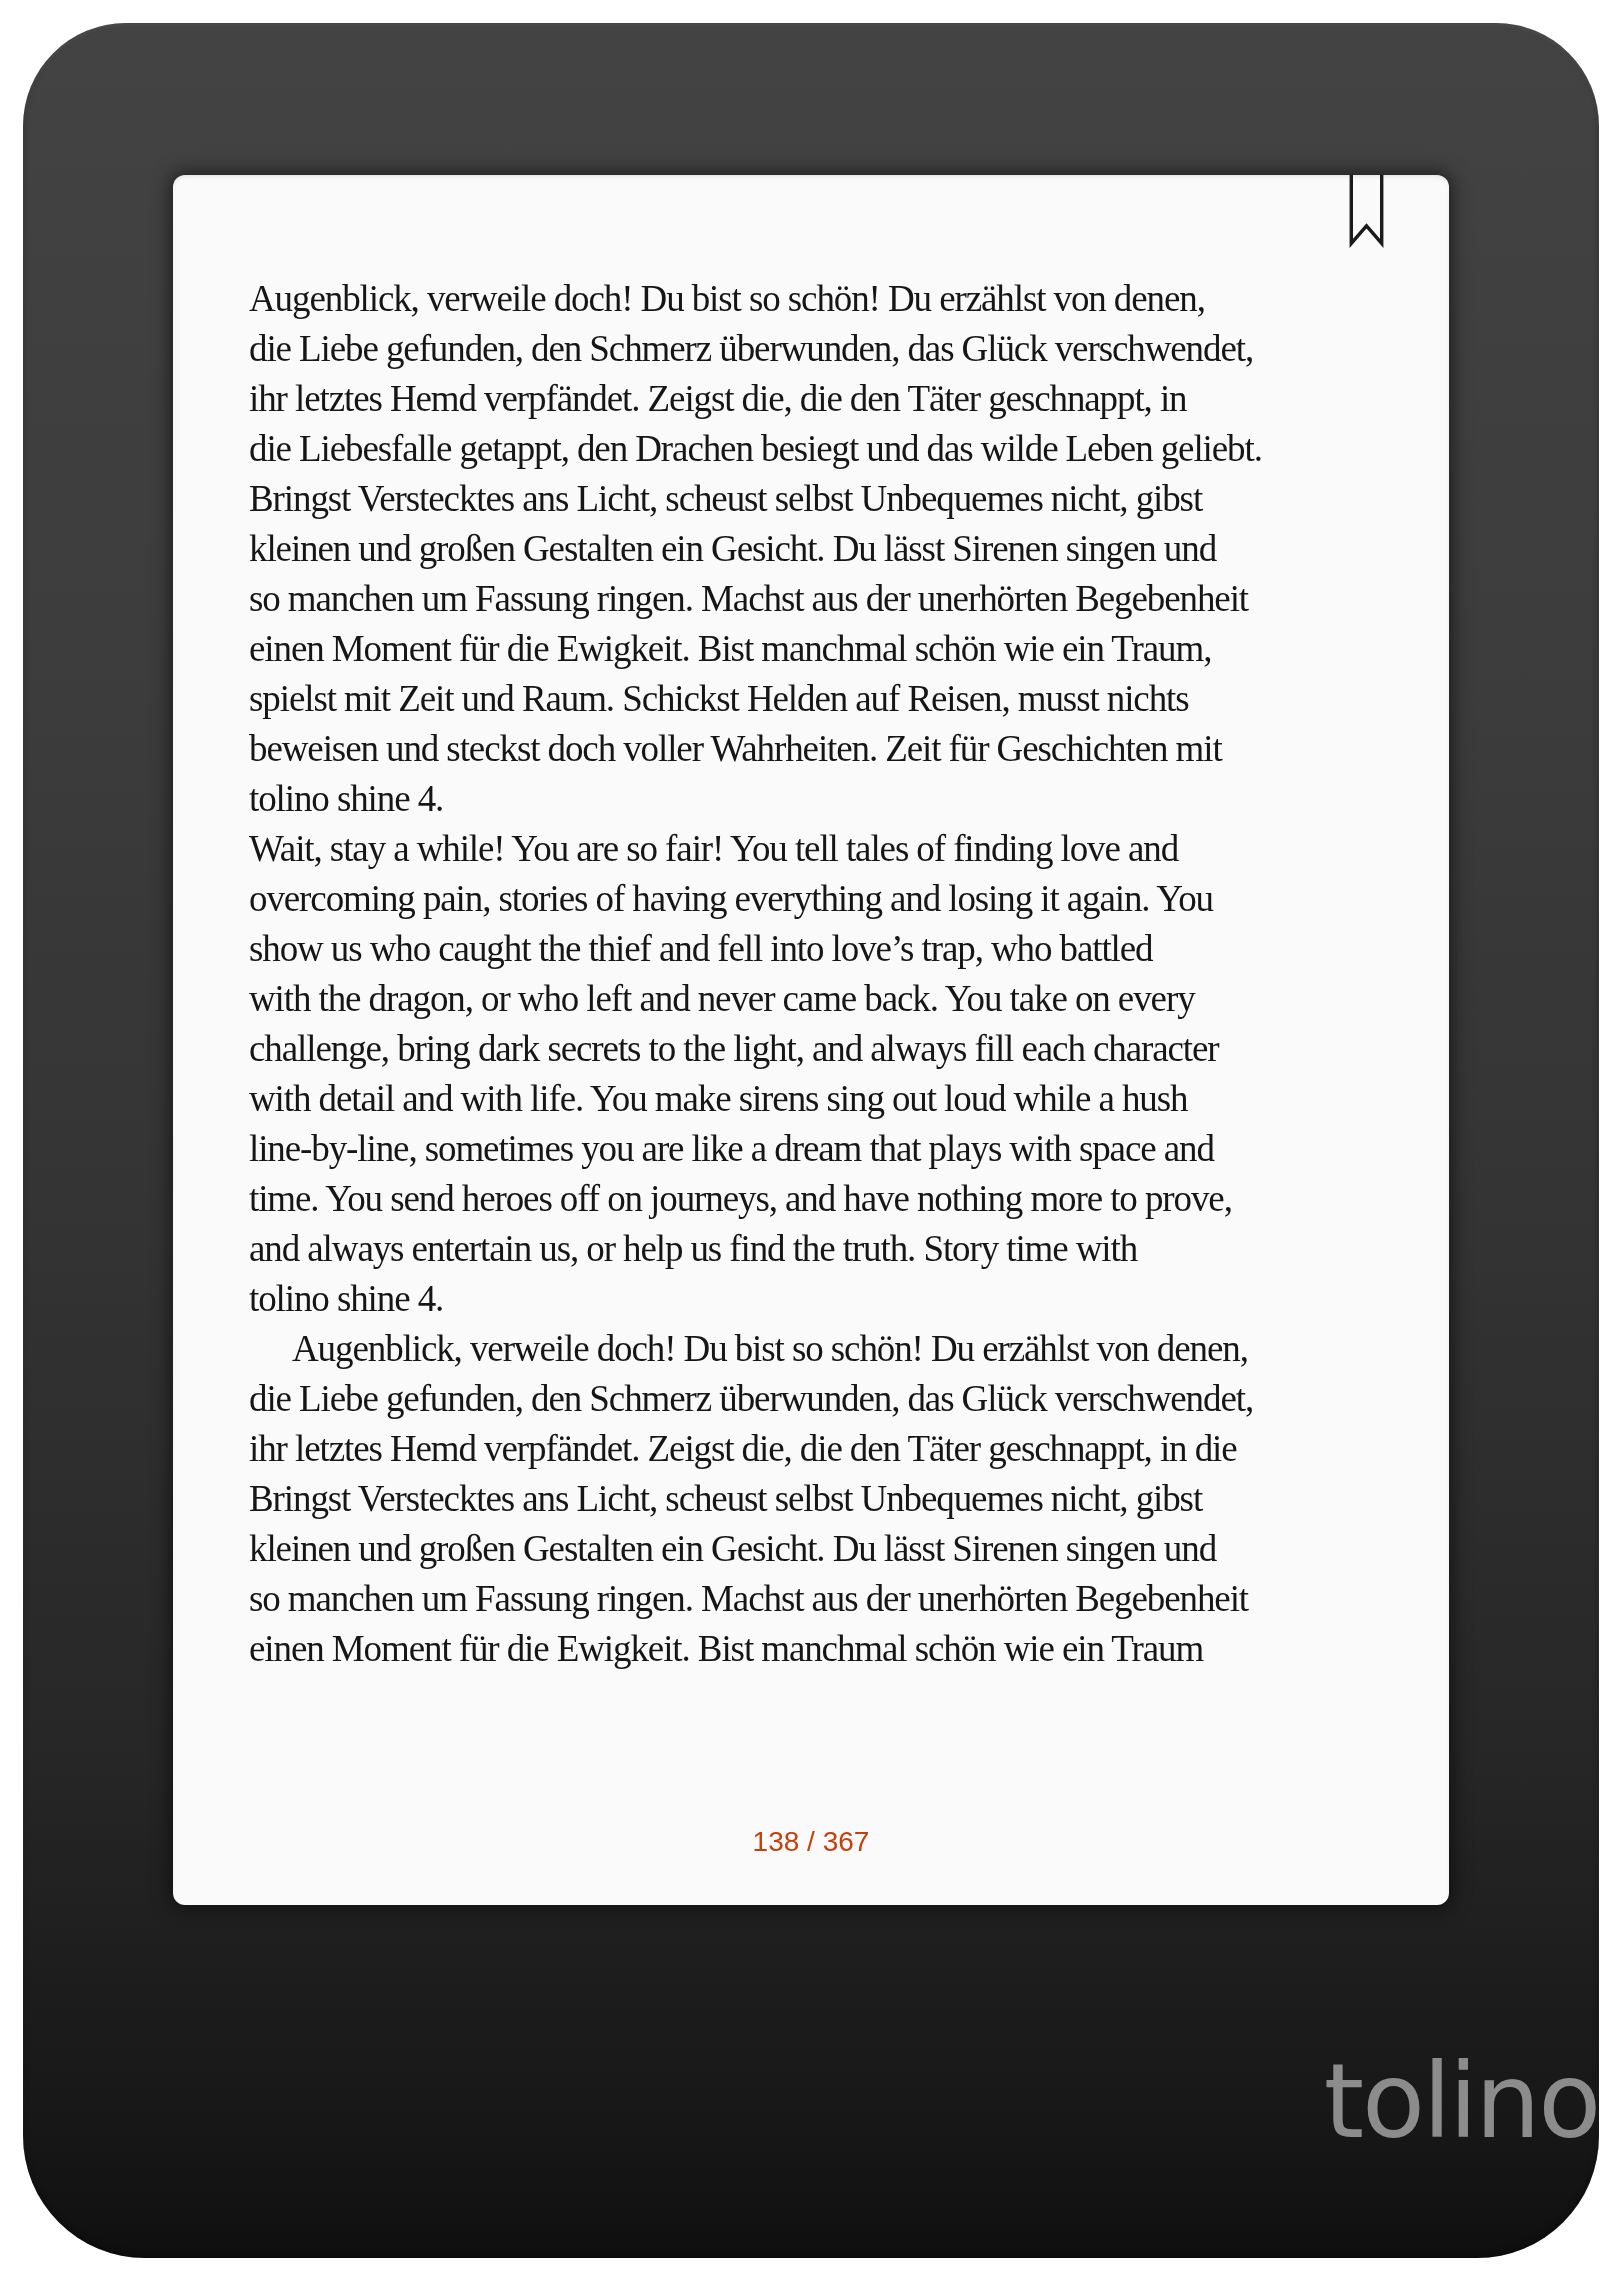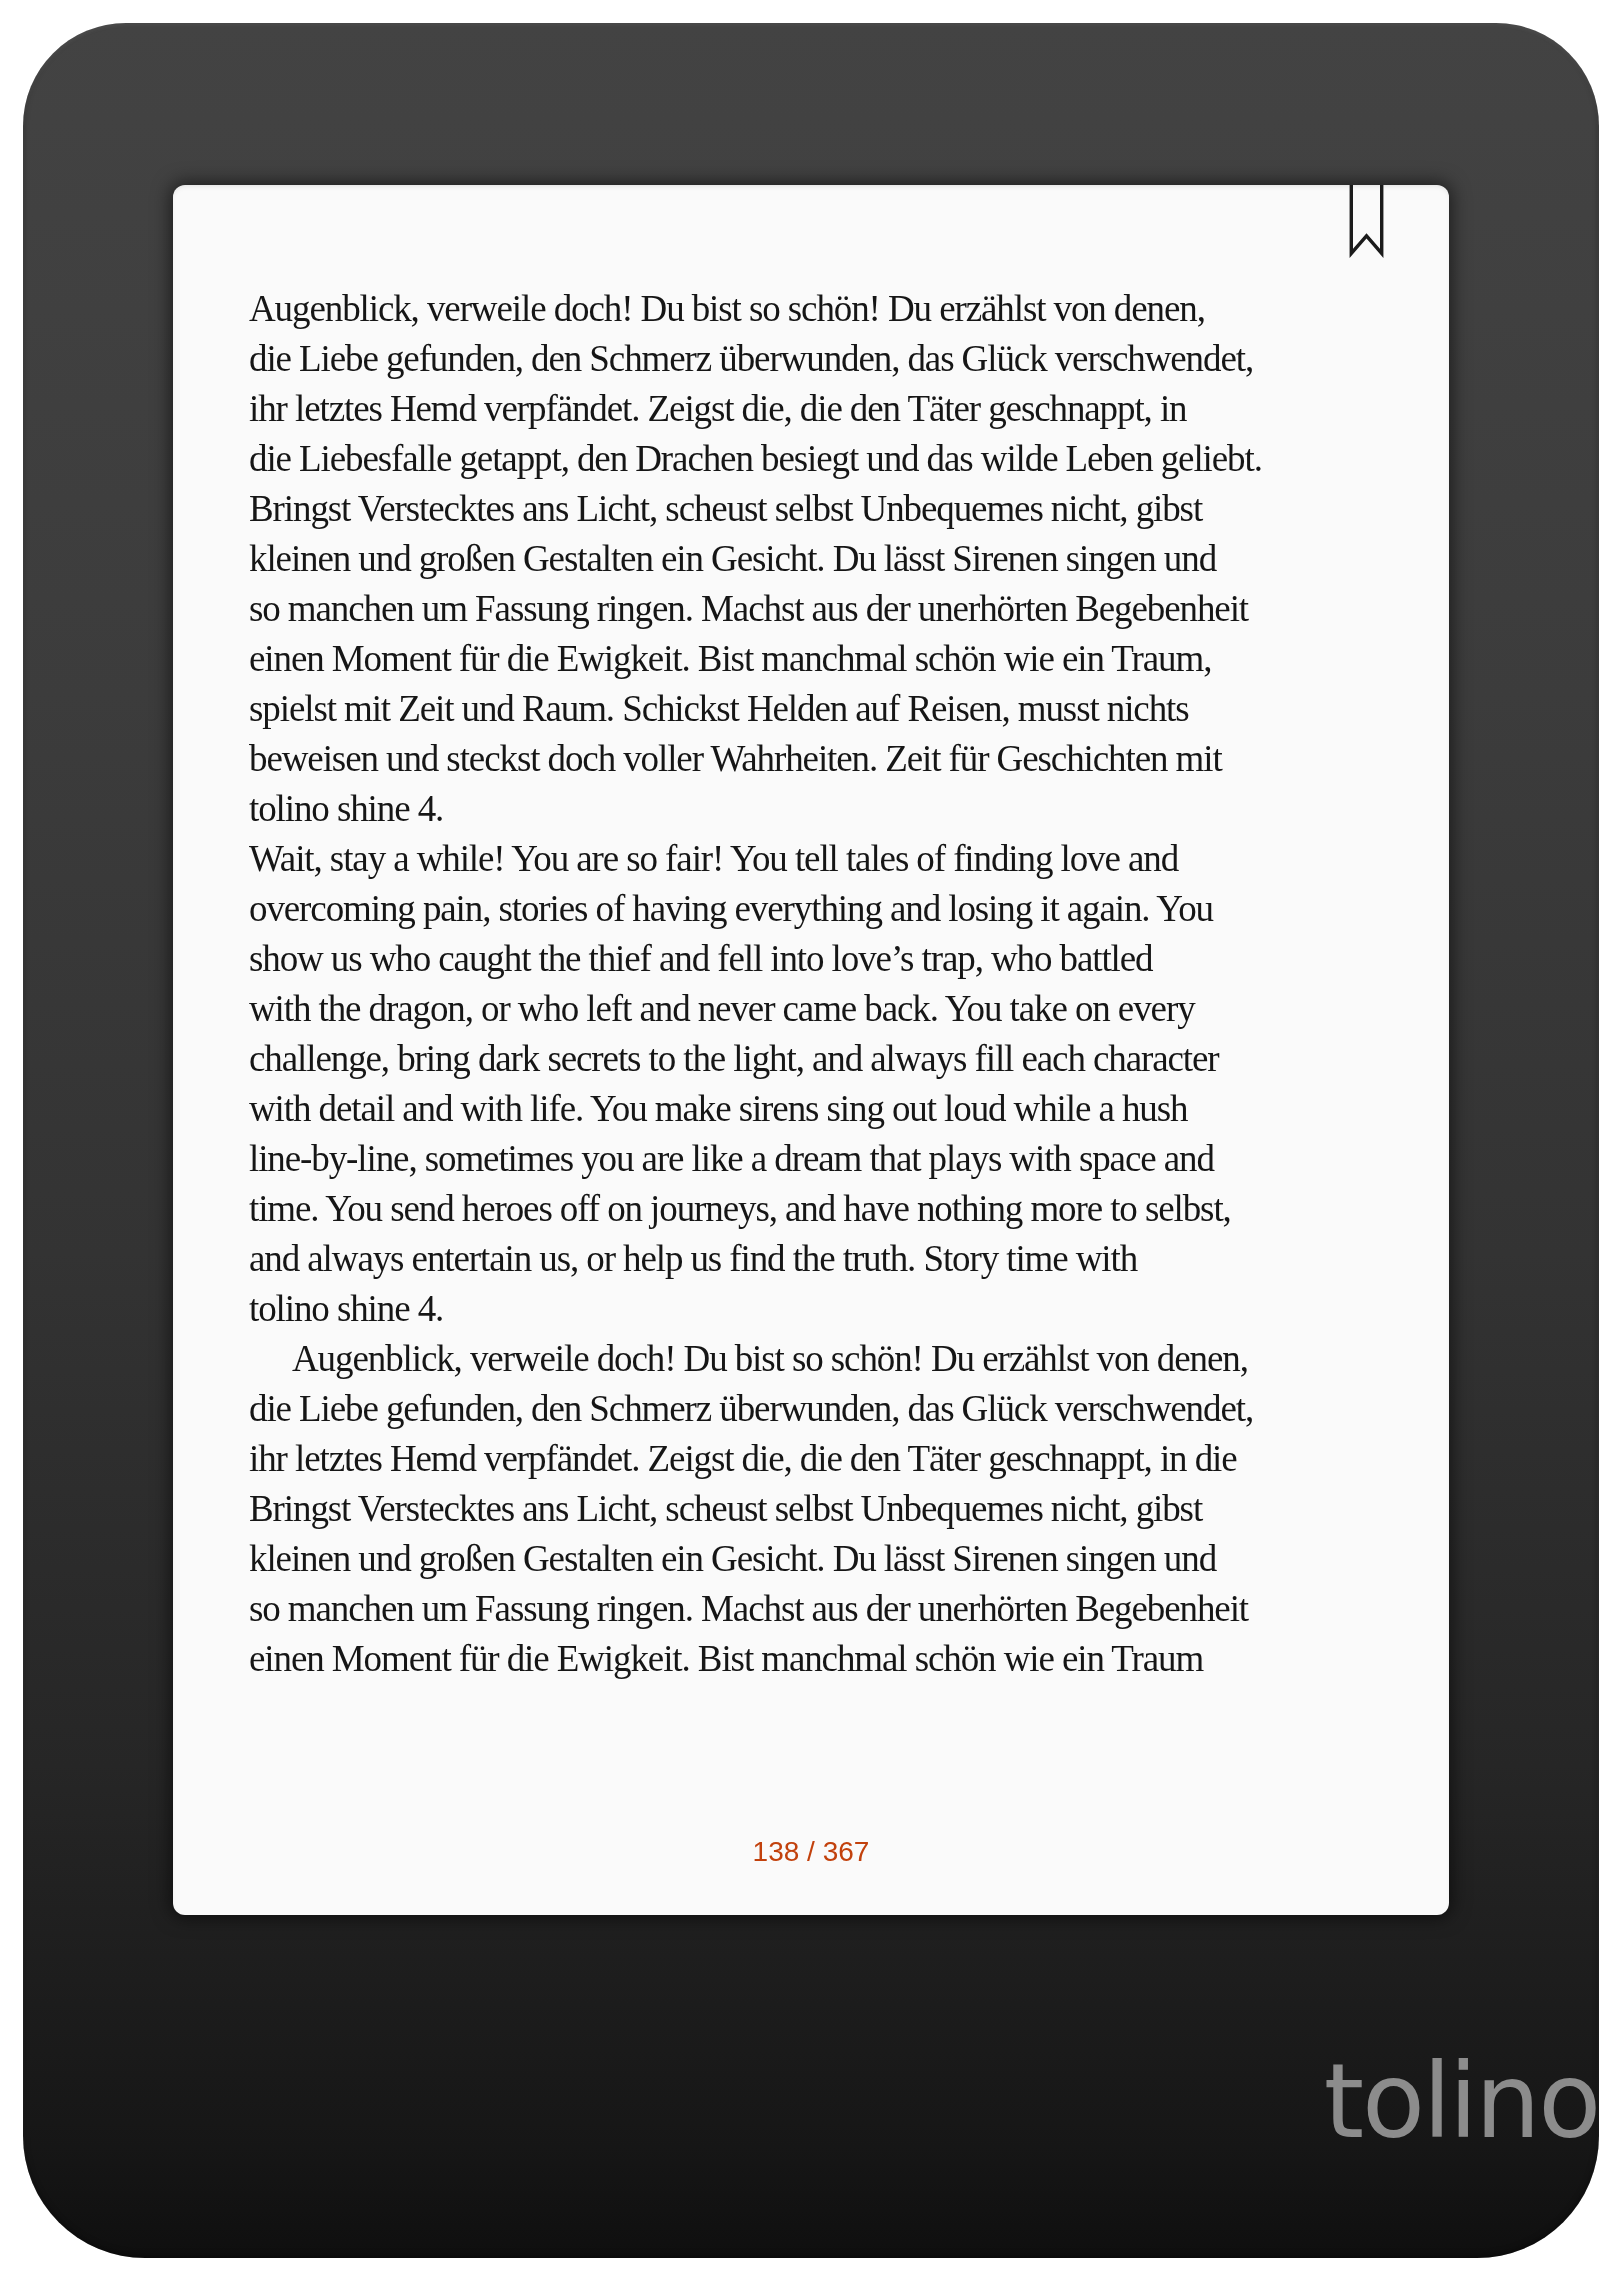--- a/index.html
+++ b/index.html
@@ -7,21 +7,21 @@
     width:1622px;height:2284px;background:#ffffff;position:relative;
     font-family:"Liberation Sans",sans-serif;overflow:hidden;
   }
   .device{
     position:absolute;left:23px;top:23px;width:1576px;height:2235px;
     border-radius:103px 103px 122px 122px;
     background:linear-gradient(180deg,#434343 0%,#3c3c3c 30%,#333333 55%,#262626 78%,#161616 95%,#0f0f0f 100%);
     box-shadow:inset 0 2.3px 3.8px rgba(255,255,255,.07), inset 0 -2.3px 6px rgba(0,0,0,.35);
   }
   .screen{
-    position:absolute;left:150px;top:162px;width:1276px;height:1730px;
+    position:absolute;left:150px;top:152px;width:1276px;height:1730px;
     background:#fafafa;border-radius:12px;overflow:hidden;
     box-shadow:0 0 18px 3px rgba(0,0,0,.55), inset 0 3px 7.6px -4.6px rgba(0,0,0,.22);
   }
   .bookmark{
     position:absolute;left:1176px;top:0;width:35px;height:73px;
   }
   .reading-text{
     position:absolute;left:76px;top:99px;width:1165px;
     font-family:"Liberation Serif","DejaVu Serif",serif;
     font-size:37px;line-height:50px;letter-spacing:-1.1px;
@@ -69,21 +69,21 @@
           <div>tolino shine 4.</div>
         </div>
       <div class="paragraph">
           <div>Wait, stay a while! You are so fair! You tell tales of finding love and</div>
           <div>overcoming pain, stories of having everything and losing it again. You</div>
           <div>show us who caught the thief and fell into love’s trap, who battled</div>
           <div>with the dragon, or who left and never came back. You take on every</div>
           <div>challenge, bring dark secrets to the light, and always fill each character</div>
           <div>with detail and with life. You make sirens sing out loud while a hush</div>
           <div>line-by-line, sometimes you are like a dream that plays with space and</div>
-          <div>time. You send heroes off on journeys, and have nothing more to selbst,</div>
+          <div>time. You send heroes off on journeys, and have nothing more to prove,</div>
           <div>and always entertain us, or help us find the truth. Story time with</div>
           <div>tolino shine 4.</div>
         </div>
       <div class="paragraph indent-first">
           <div>Augenblick, verweile doch! Du bist so schön! Du erzählst von denen,</div>
           <div>die Liebe gefunden, den Schmerz überwunden, das Glück verschwendet,</div>
           <div>ihr letztes Hemd verpfändet. Zeigst die, die den Täter geschnappt, in die</div>
           <div>Bringst Verstecktes ans Licht, scheust selbst Unbequemes nicht, gibst</div>
           <div>kleinen und großen Gestalten ein Gesicht. Du lässt Sirenen singen und</div>
           <div>so manchen um Fassung ringen. Machst aus der unerhörten Begebenheit</div>

